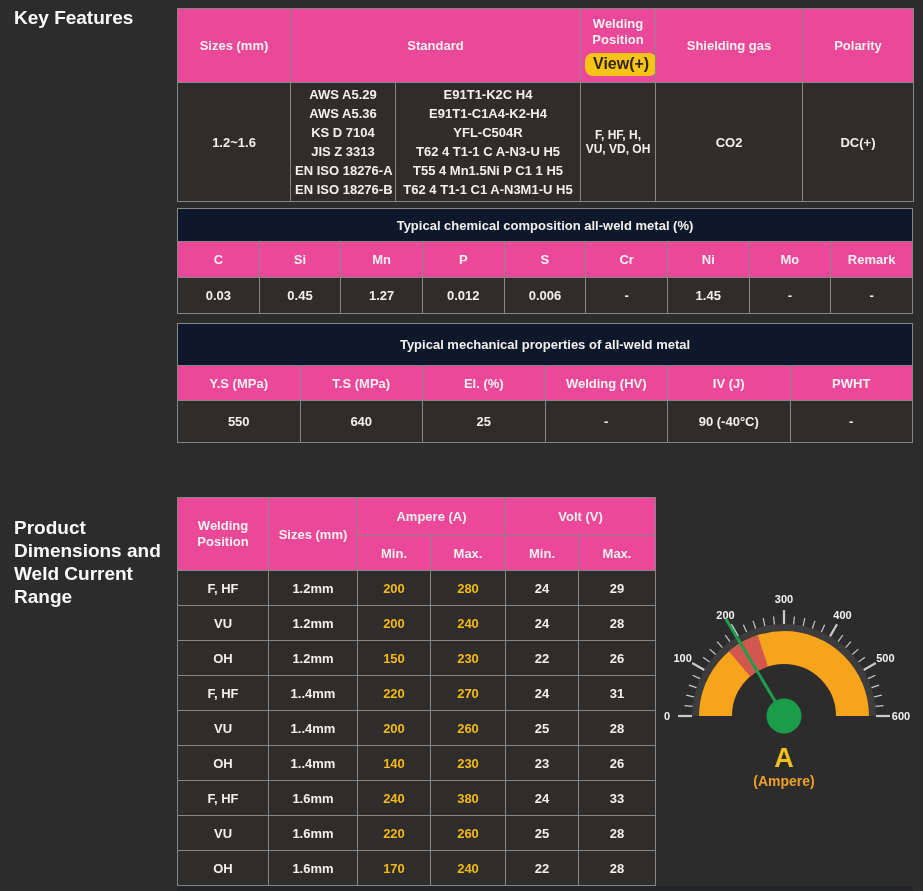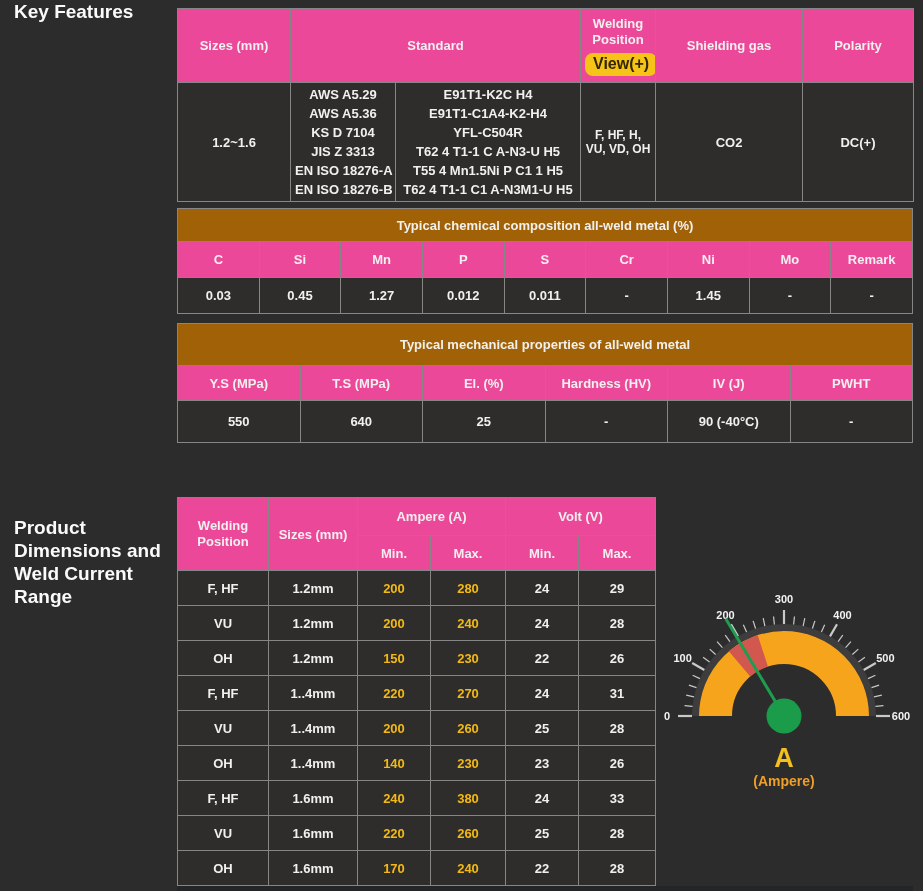--- a/index.html
+++ b/index.html
@@ -10,37 +10,37 @@
     font-weight:700;color:#f0eeec;
   }
   .sec-title{position:absolute;margin:0;font-size:19px;line-height:23px;color:#fafafa;}
   .tbl{position:absolute;border-collapse:collapse;table-layout:fixed;}
   .tbl th,.tbl td{
     border:1px solid #868686;text-align:center;vertical-align:middle;
     padding:2px 4px;font-size:13px;font-weight:700;overflow:hidden;
   }
   .tbl th{background:#ec4899;color:#f2f0ee;}
   .tbl td{background:#2f2d2b;color:#f2f0ee;}
-  .tbl .title-cell{background:#a16207;font-size:13px;margin-left:41px;}
+  .tbl .title-cell{background:#0f172a;font-size:13px;margin-left:41px;}
   .list{text-align:left;padding-left:9px;font-size:11.5px;line-height:19px;white-space:nowrap;}
   .wp-head{line-height:16px;}
   .view-btn{
     display:inline-block;background:#f6c318;color:#332600;border:none;border-radius:8px;
     font-family:"Liberation Sans",sans-serif;font-weight:700;font-size:16px;
     padding:2px 8px 3px 8px;margin-top:5px;cursor:pointer;
   }
   .current td.c2,.current td.c3{color:#f3b915;}
   .next-strip{position:absolute;background:#232527;}
   #gauge{position:absolute;left:648px;top:583px;}
   #gauge text{font-family:"Liberation Sans",sans-serif;font-weight:700;}
 </style>
 </head>
 <body>
 
-<h2 class="sec-title" style="left:14px;top:0;text-align:right;">Key Features</h2>
+<h2 class="sec-title" style="left:14px;top:6px;text-align:right;">Key Features</h2>
 
 <table class="tbl" style="left:177px;top:8px;width:736px;">
   <colgroup>
     <col style="width:113px">
       <col style="width:105px">
       <col style="width:185px">
     <col style="width:75px">
       <col style="width:147px">
       <col style="width:111px">
   </colgroup>
@@ -94,39 +94,39 @@
         <th>Cr</th>
         <th>Ni</th>
         <th>Mo</th>
         <th>Remark</th>
       </tr>
   <tr style="height:36px">
         <td>0.03</td>
         <td>0.45</td>
         <td>1.27</td>
         <td>0.012</td>
-        <td>0.011</td>
+        <td>0.006</td>
         <td>-</td>
         <td>1.45</td>
         <td>-</td>
         <td>-</td>
       </tr>
 </tbody>
   </table>
 
 <table class="tbl" style="left:177px;top:323px;width:736px;">
   <tbody>
       <tr style="height:42px">
     <th class="title-cell" colspan="6">Typical mechanical properties of all-weld metal</th>
   </tr>
   <tr style="height:35px">
         <th>Y.S (MPa)</th>
         <th>T.S (MPa)</th>
         <th>El. (%)</th>
-        <th>Hardness (HV)</th>
+        <th>Welding (HV)</th>
         <th>IV (J)</th>
         <th>PWHT</th>
       </tr>
   <tr style="height:42px">
         <td>550</td>
         <td>640</td>
         <td>25</td>
         <td>-</td>
         <td>90 (-40°C)</td>
         <td>-</td>

